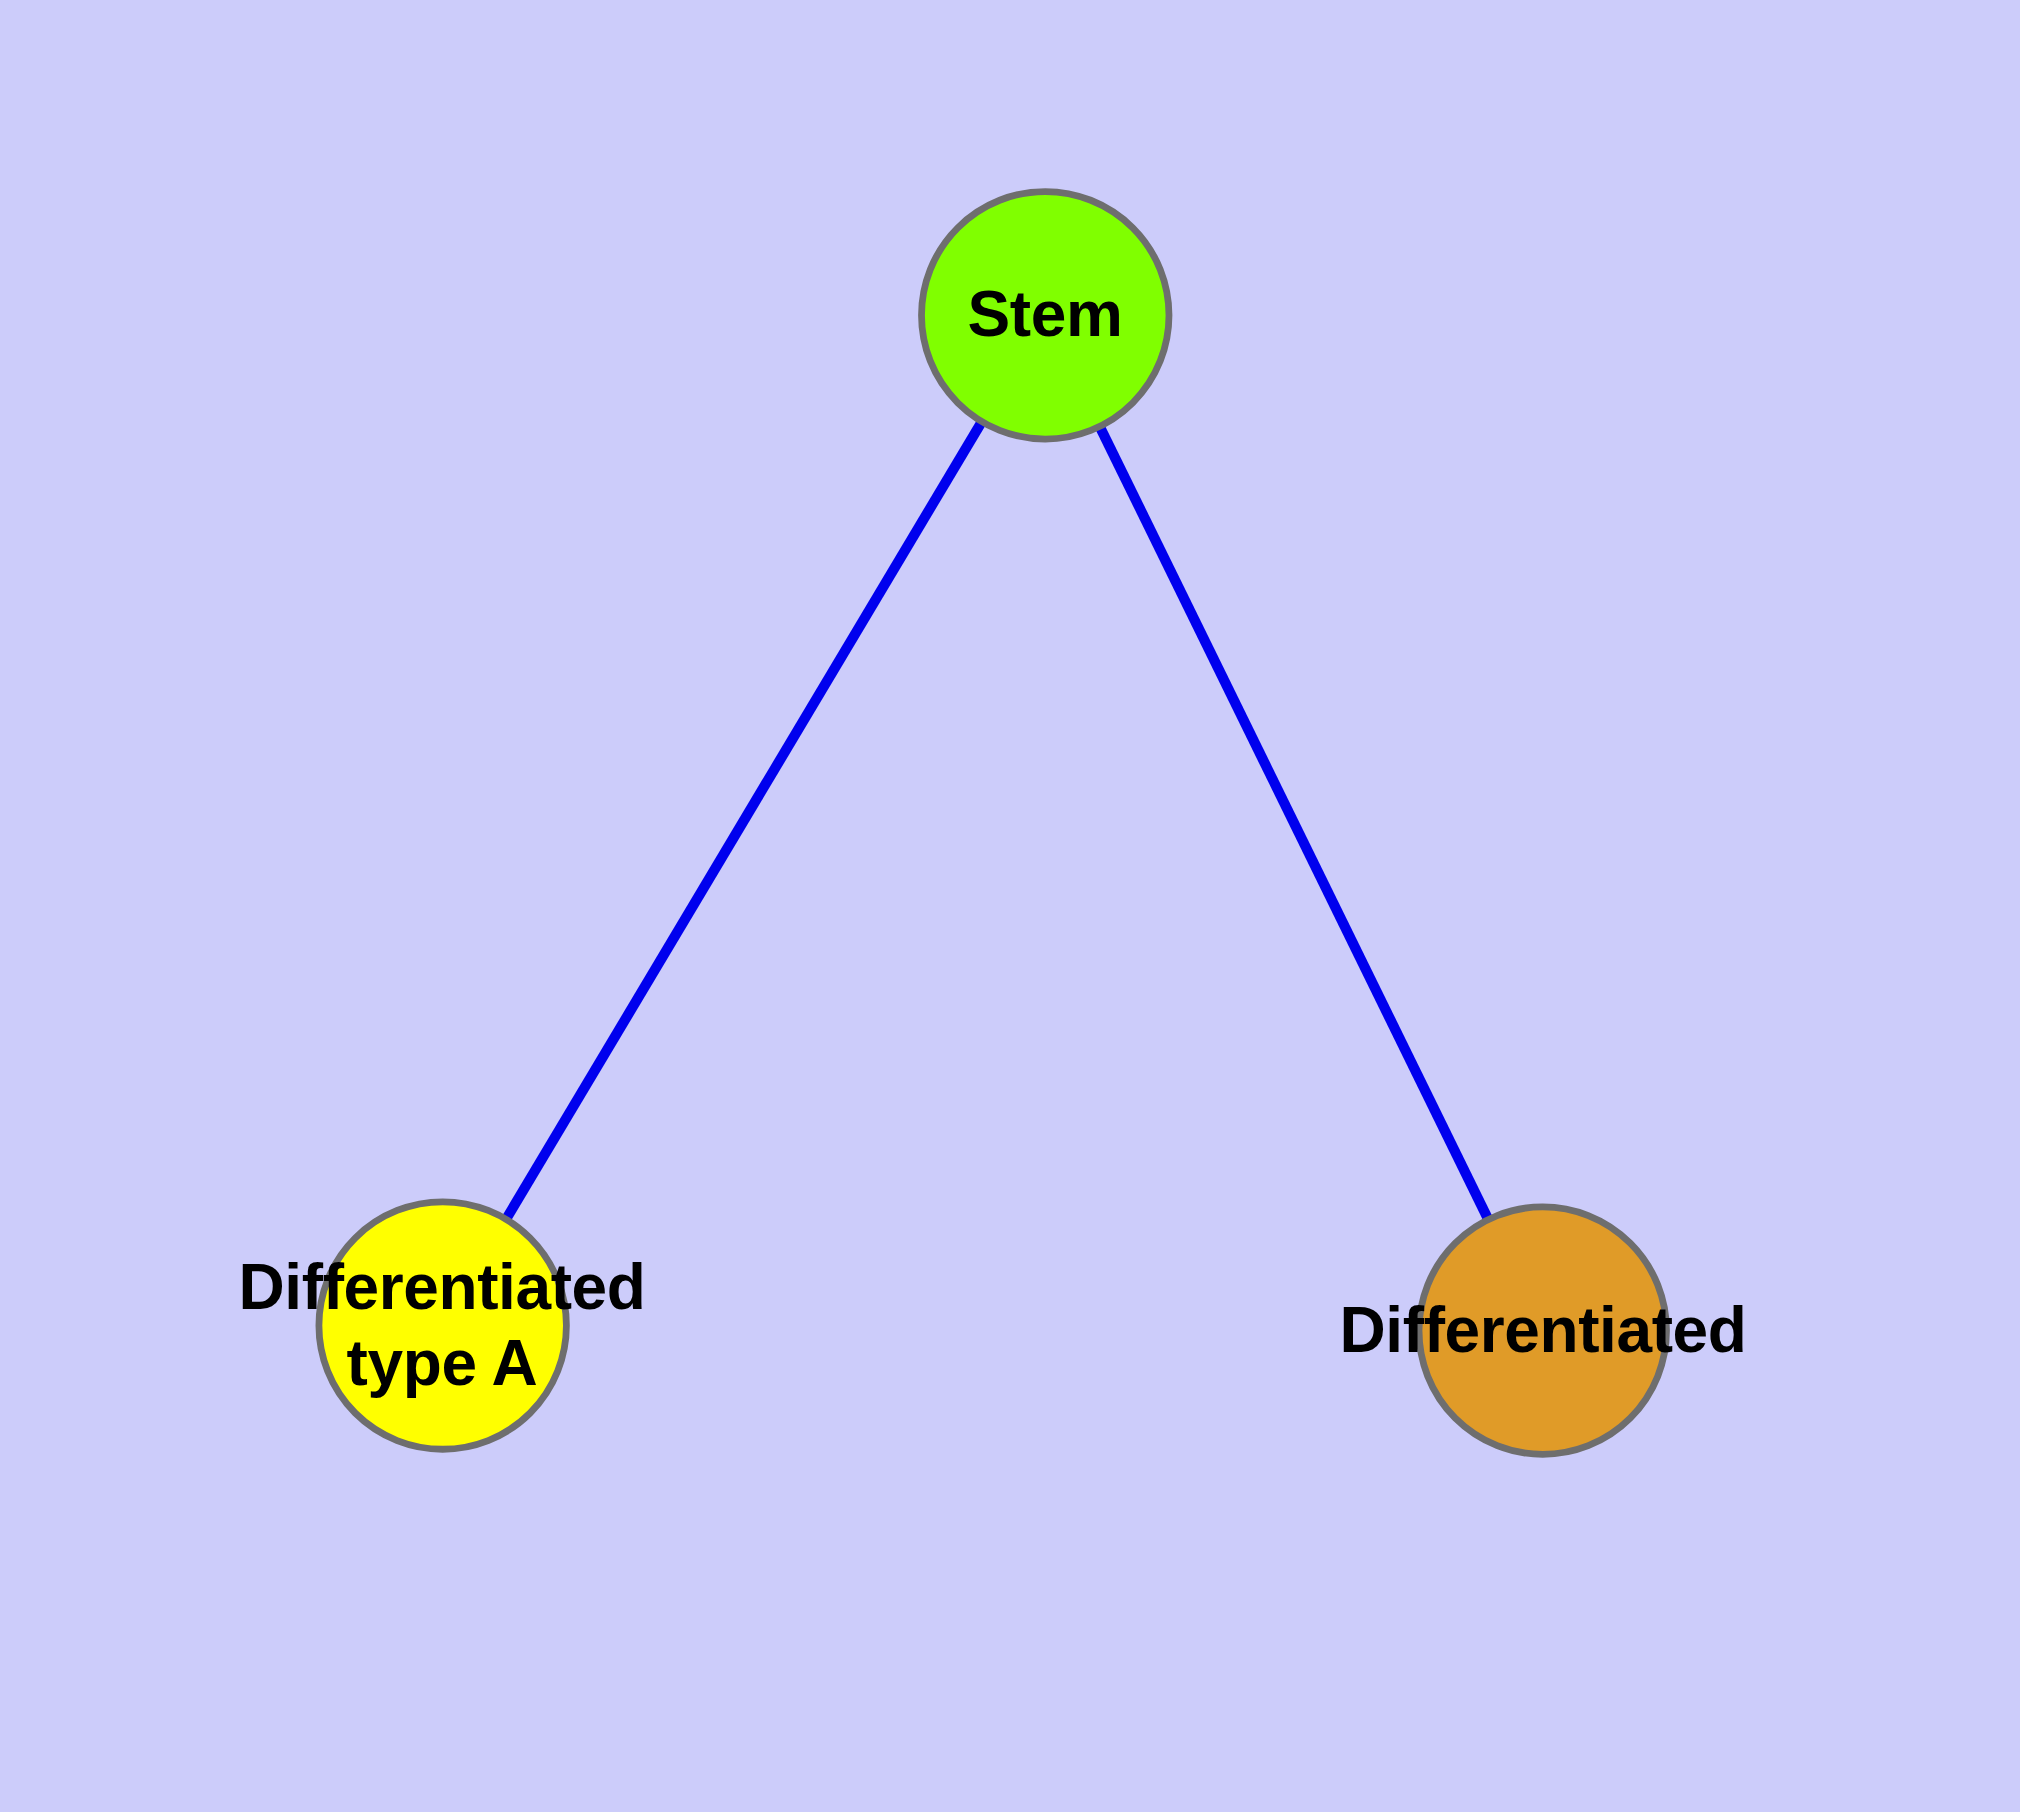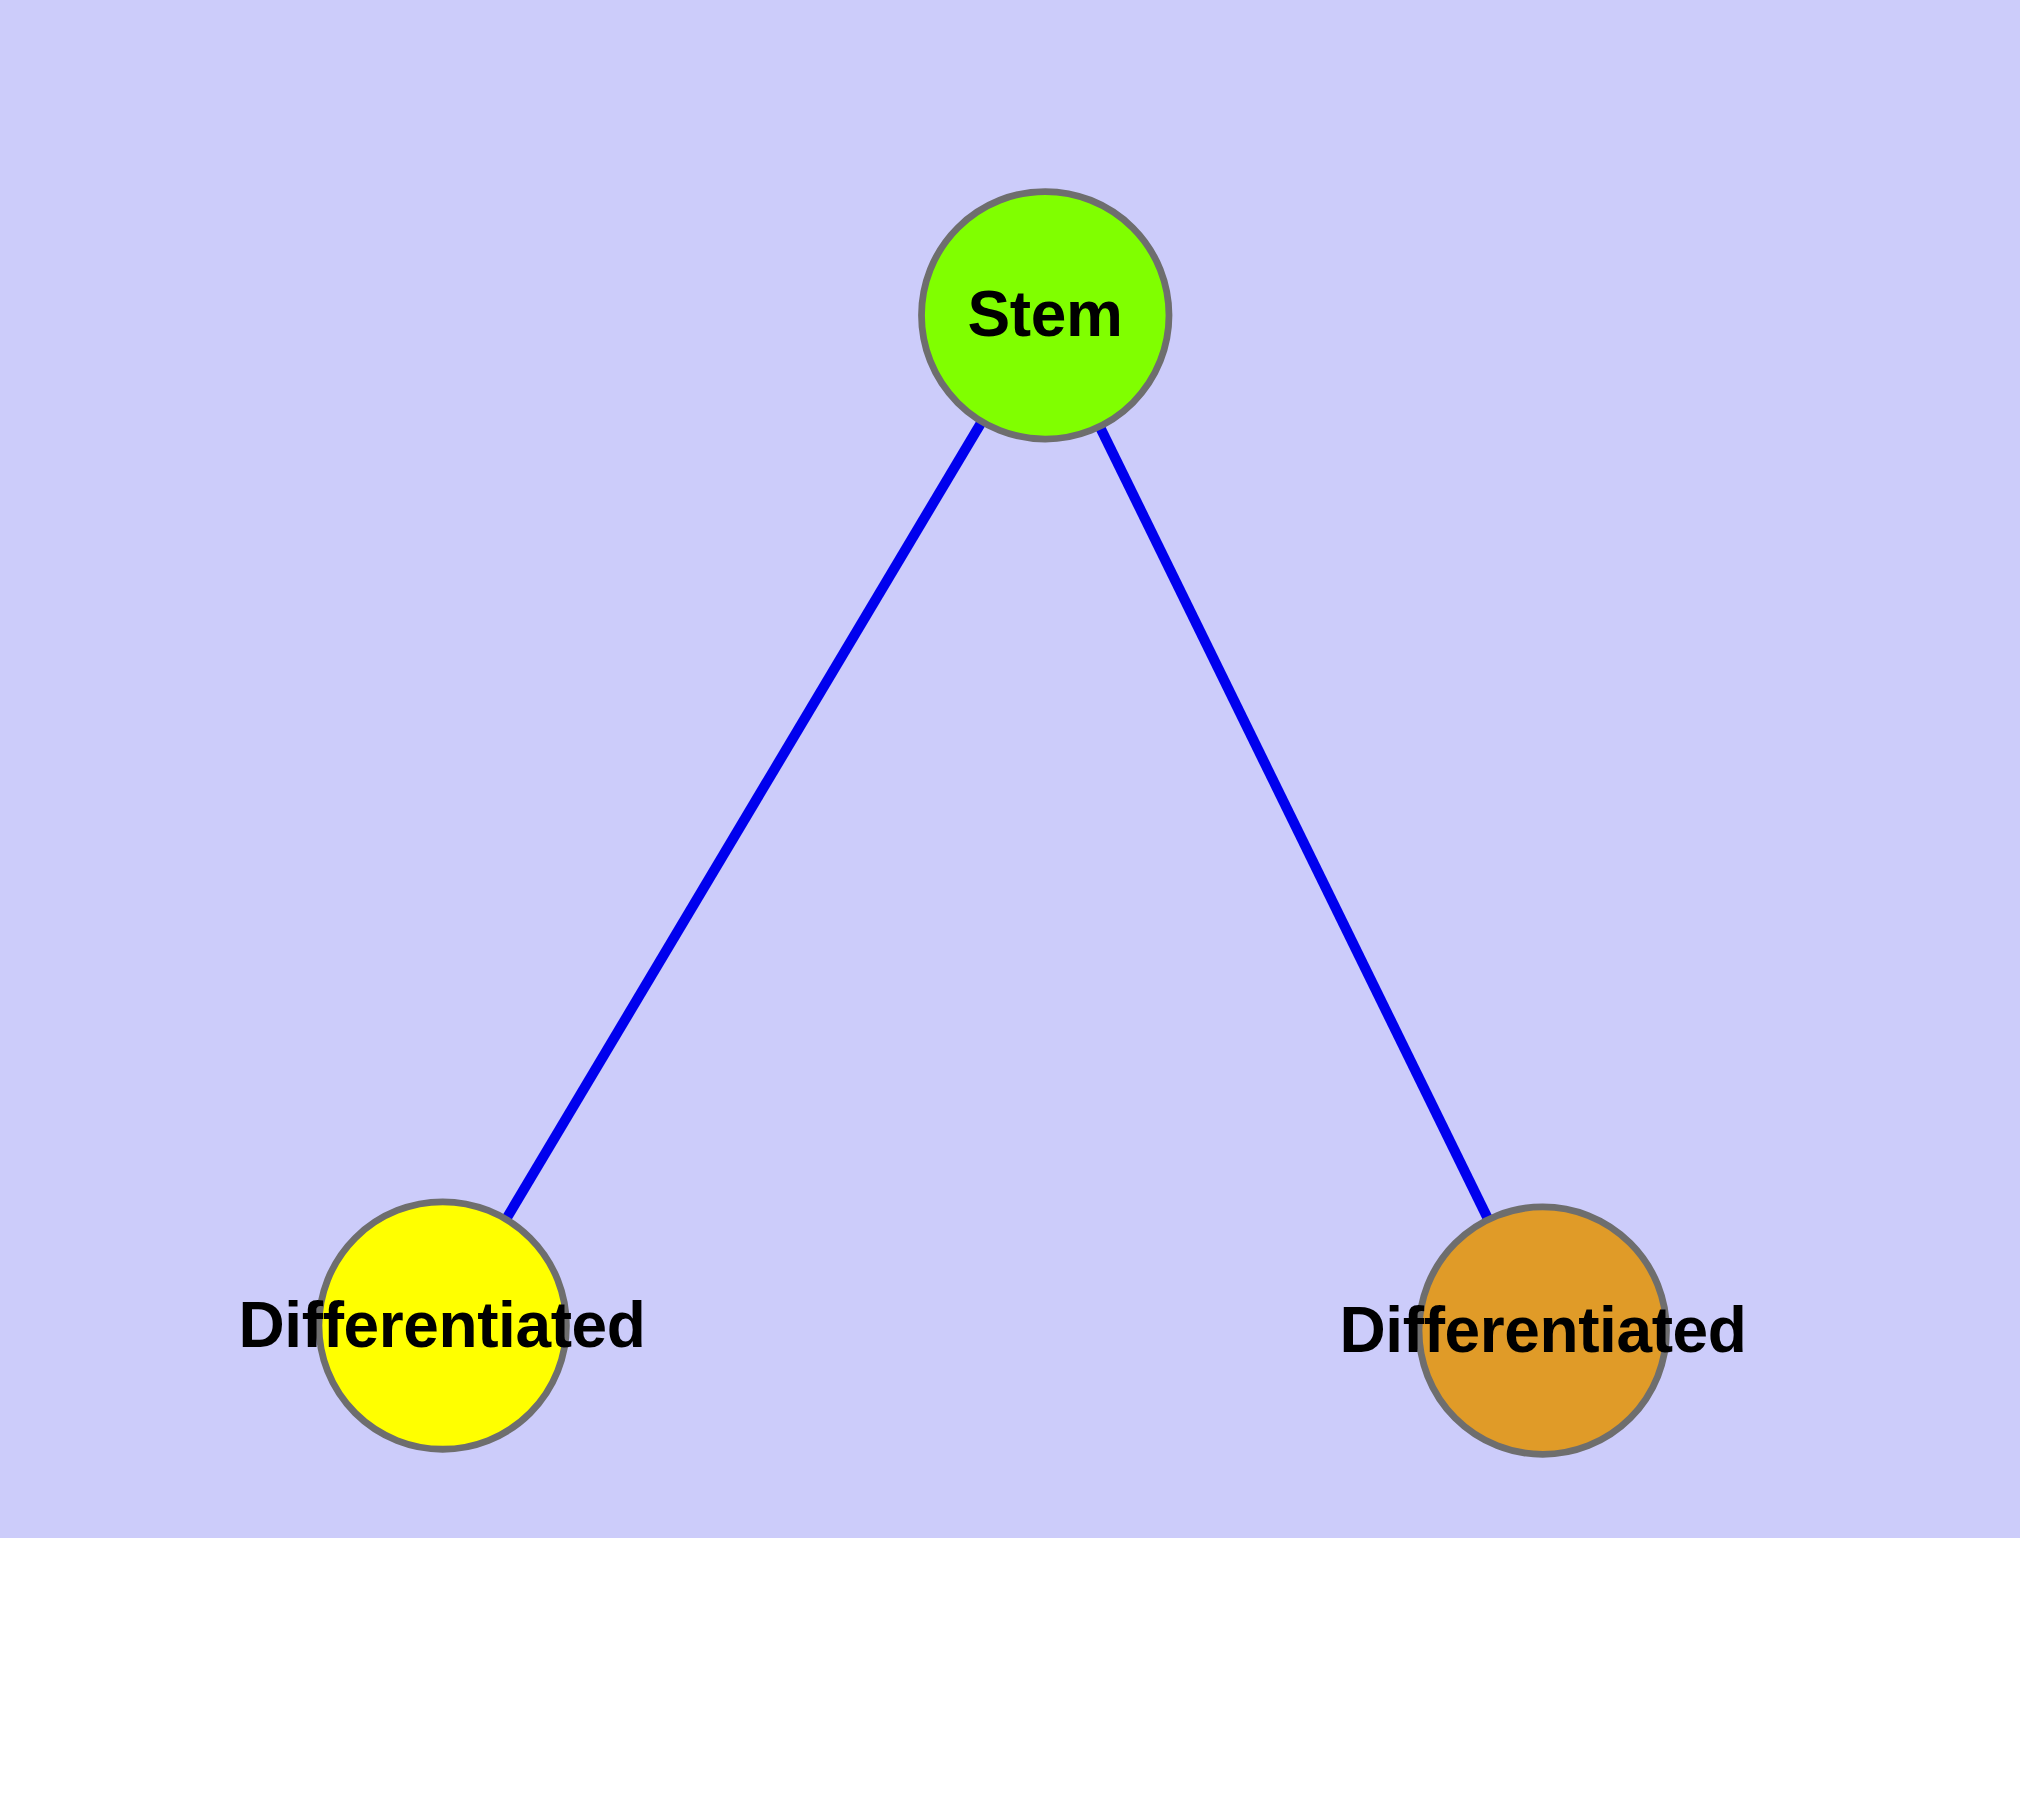--- a/index.html
+++ b/index.html
@@ -4,21 +4,21 @@
 <title>Cell Differentiation Graph</title>
 <style>
   html, body {
     margin: 0;
     padding: 0;
     background: #ffffff;
   }
   #stage {
     position: relative;
     width: 2021px;
-    height: 1538px;
+    height: 1812px;
     overflow: hidden;
     font-family: "Liberation Sans", sans-serif;
   }
   #graph-canvas {
     position: absolute;
     top: 0;
     left: 0;
     width: 2021px;
     height: 1812px;
     display: block;
@@ -53,20 +53,21 @@
         <circle cx="1820" cy="1570" r="146" fill="#e09b28" stroke="#6e6e6e" stroke-width="8"></circle>
       </g>
   </svg>
 
   <div class="node-label" id="label-stem" style="left: 1045px; top: 315px; font-size: 64px; color: rgb(0, 0, 0);">
     <div>Stem</div>
   </div>
 
   <div class="node-label" id="label-diff-a" style="left: 442px; top: 1326px; font-size: 64px; color: rgb(0, 0, 0);">
     <div>Differentiated</div>
+    <div>type A</div>
   </div>
 
   <div class="node-label" id="label-diff-b" style="left: 1543px; top: 1331px; font-size: 64px; color: rgb(0, 0, 0);">
     <div>Differentiated</div>
   </div>
 
 </div>
 
 
 </body></html>

